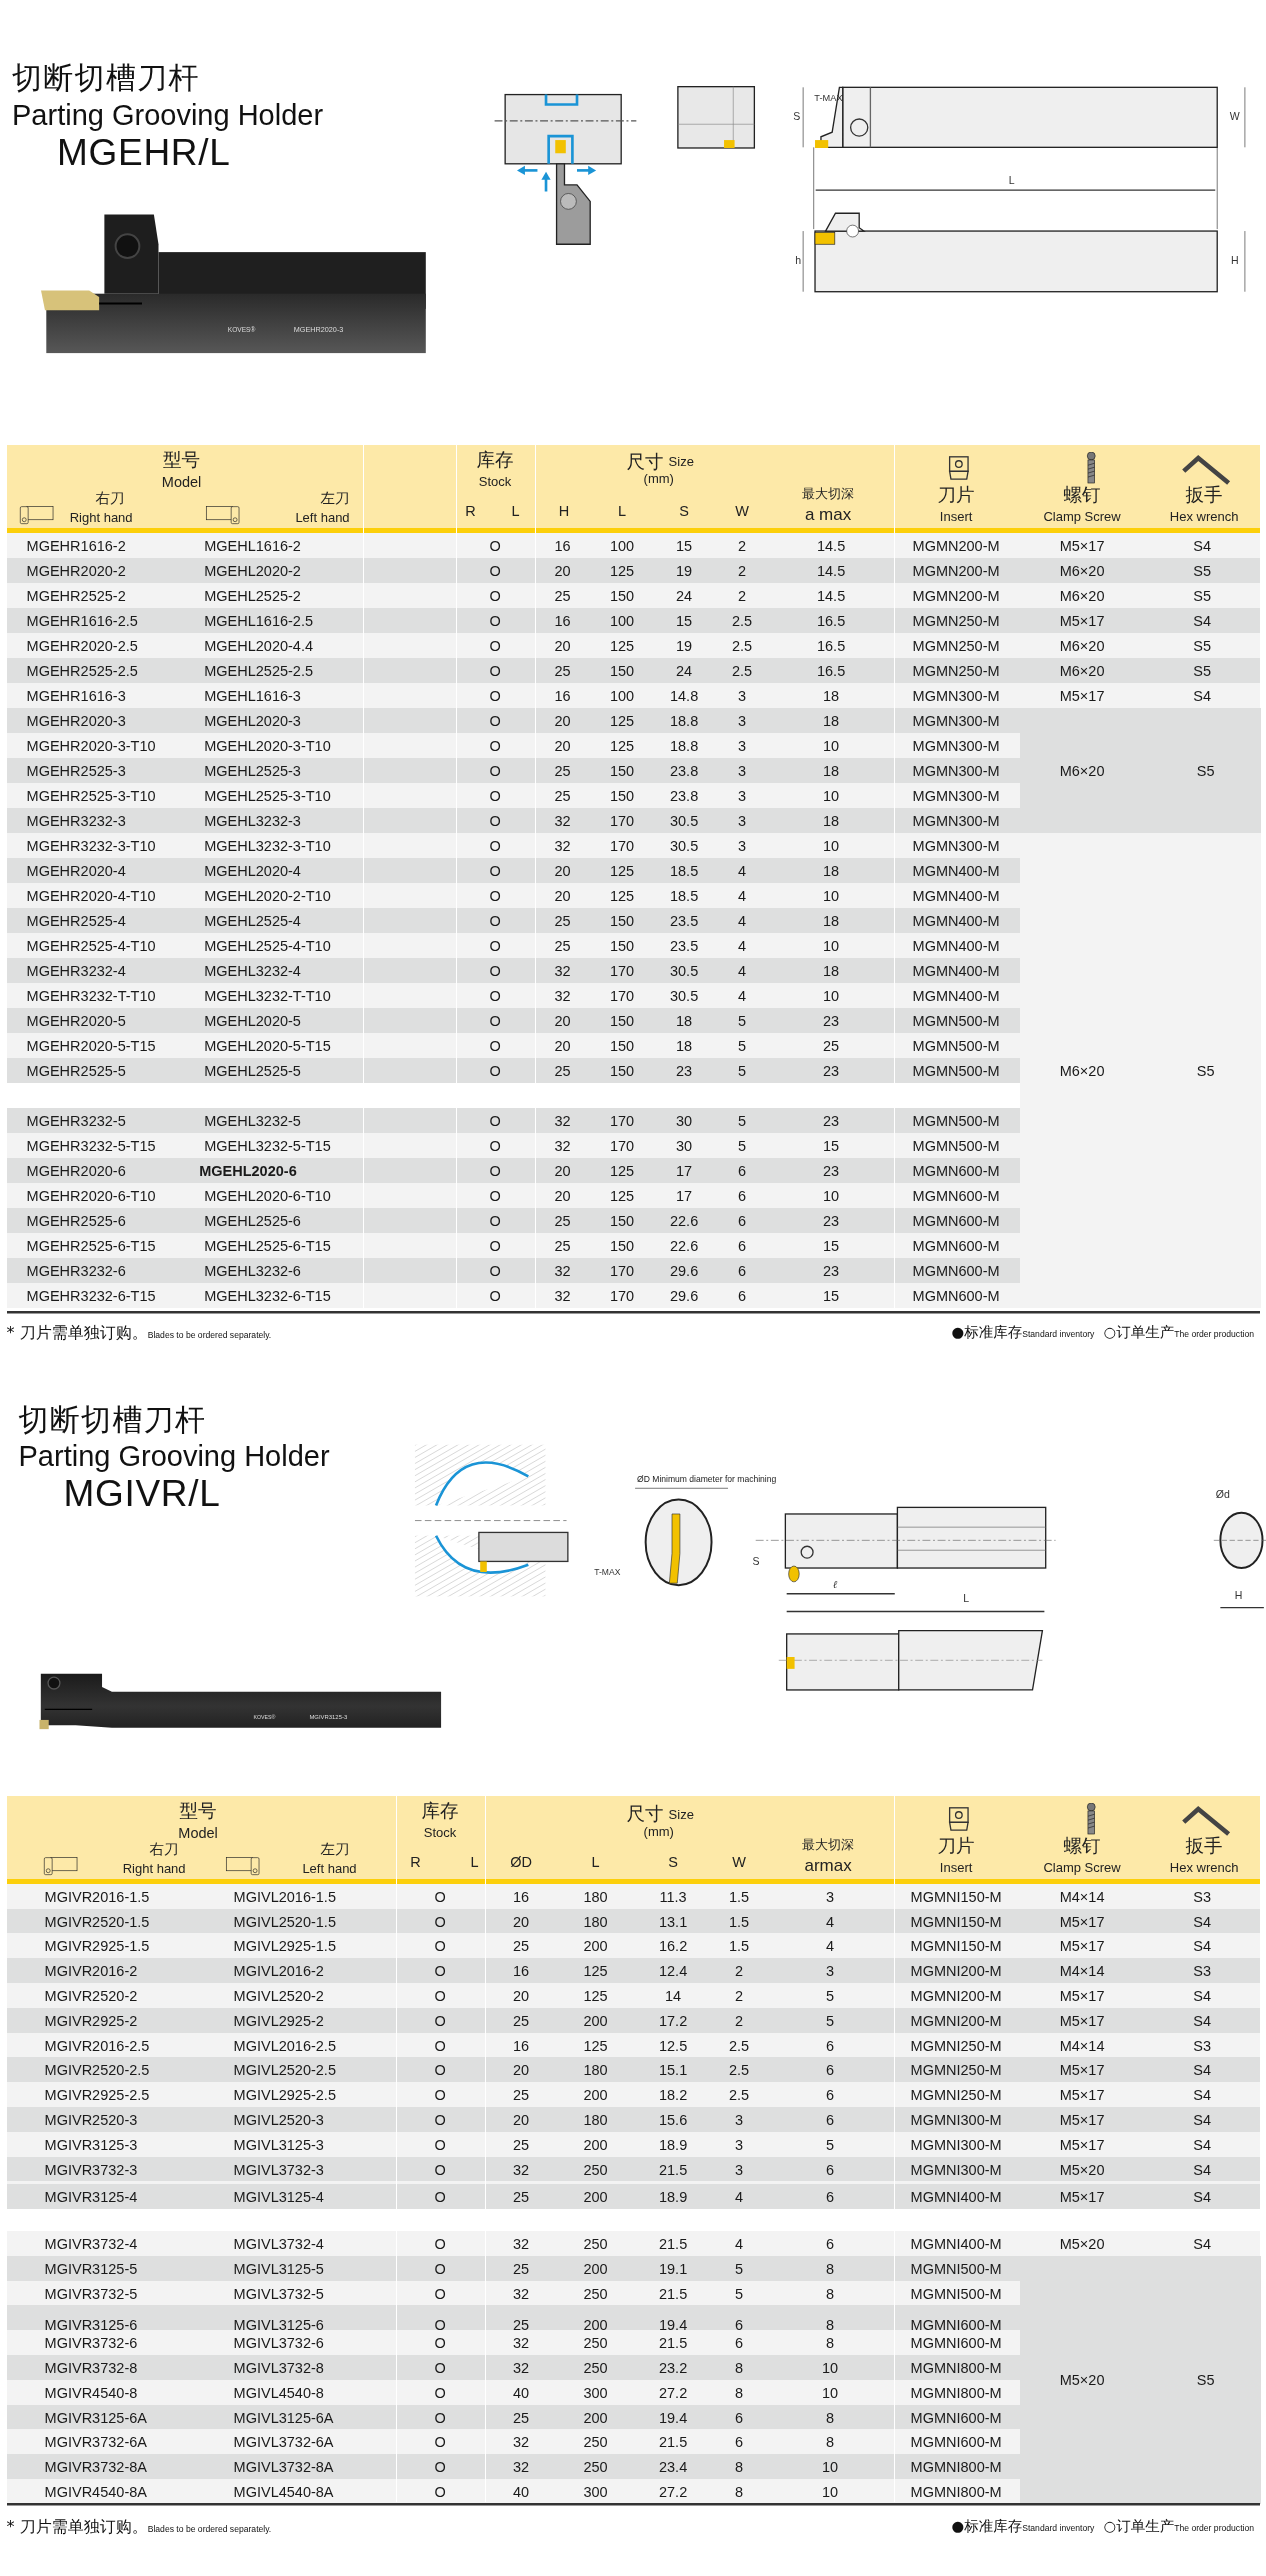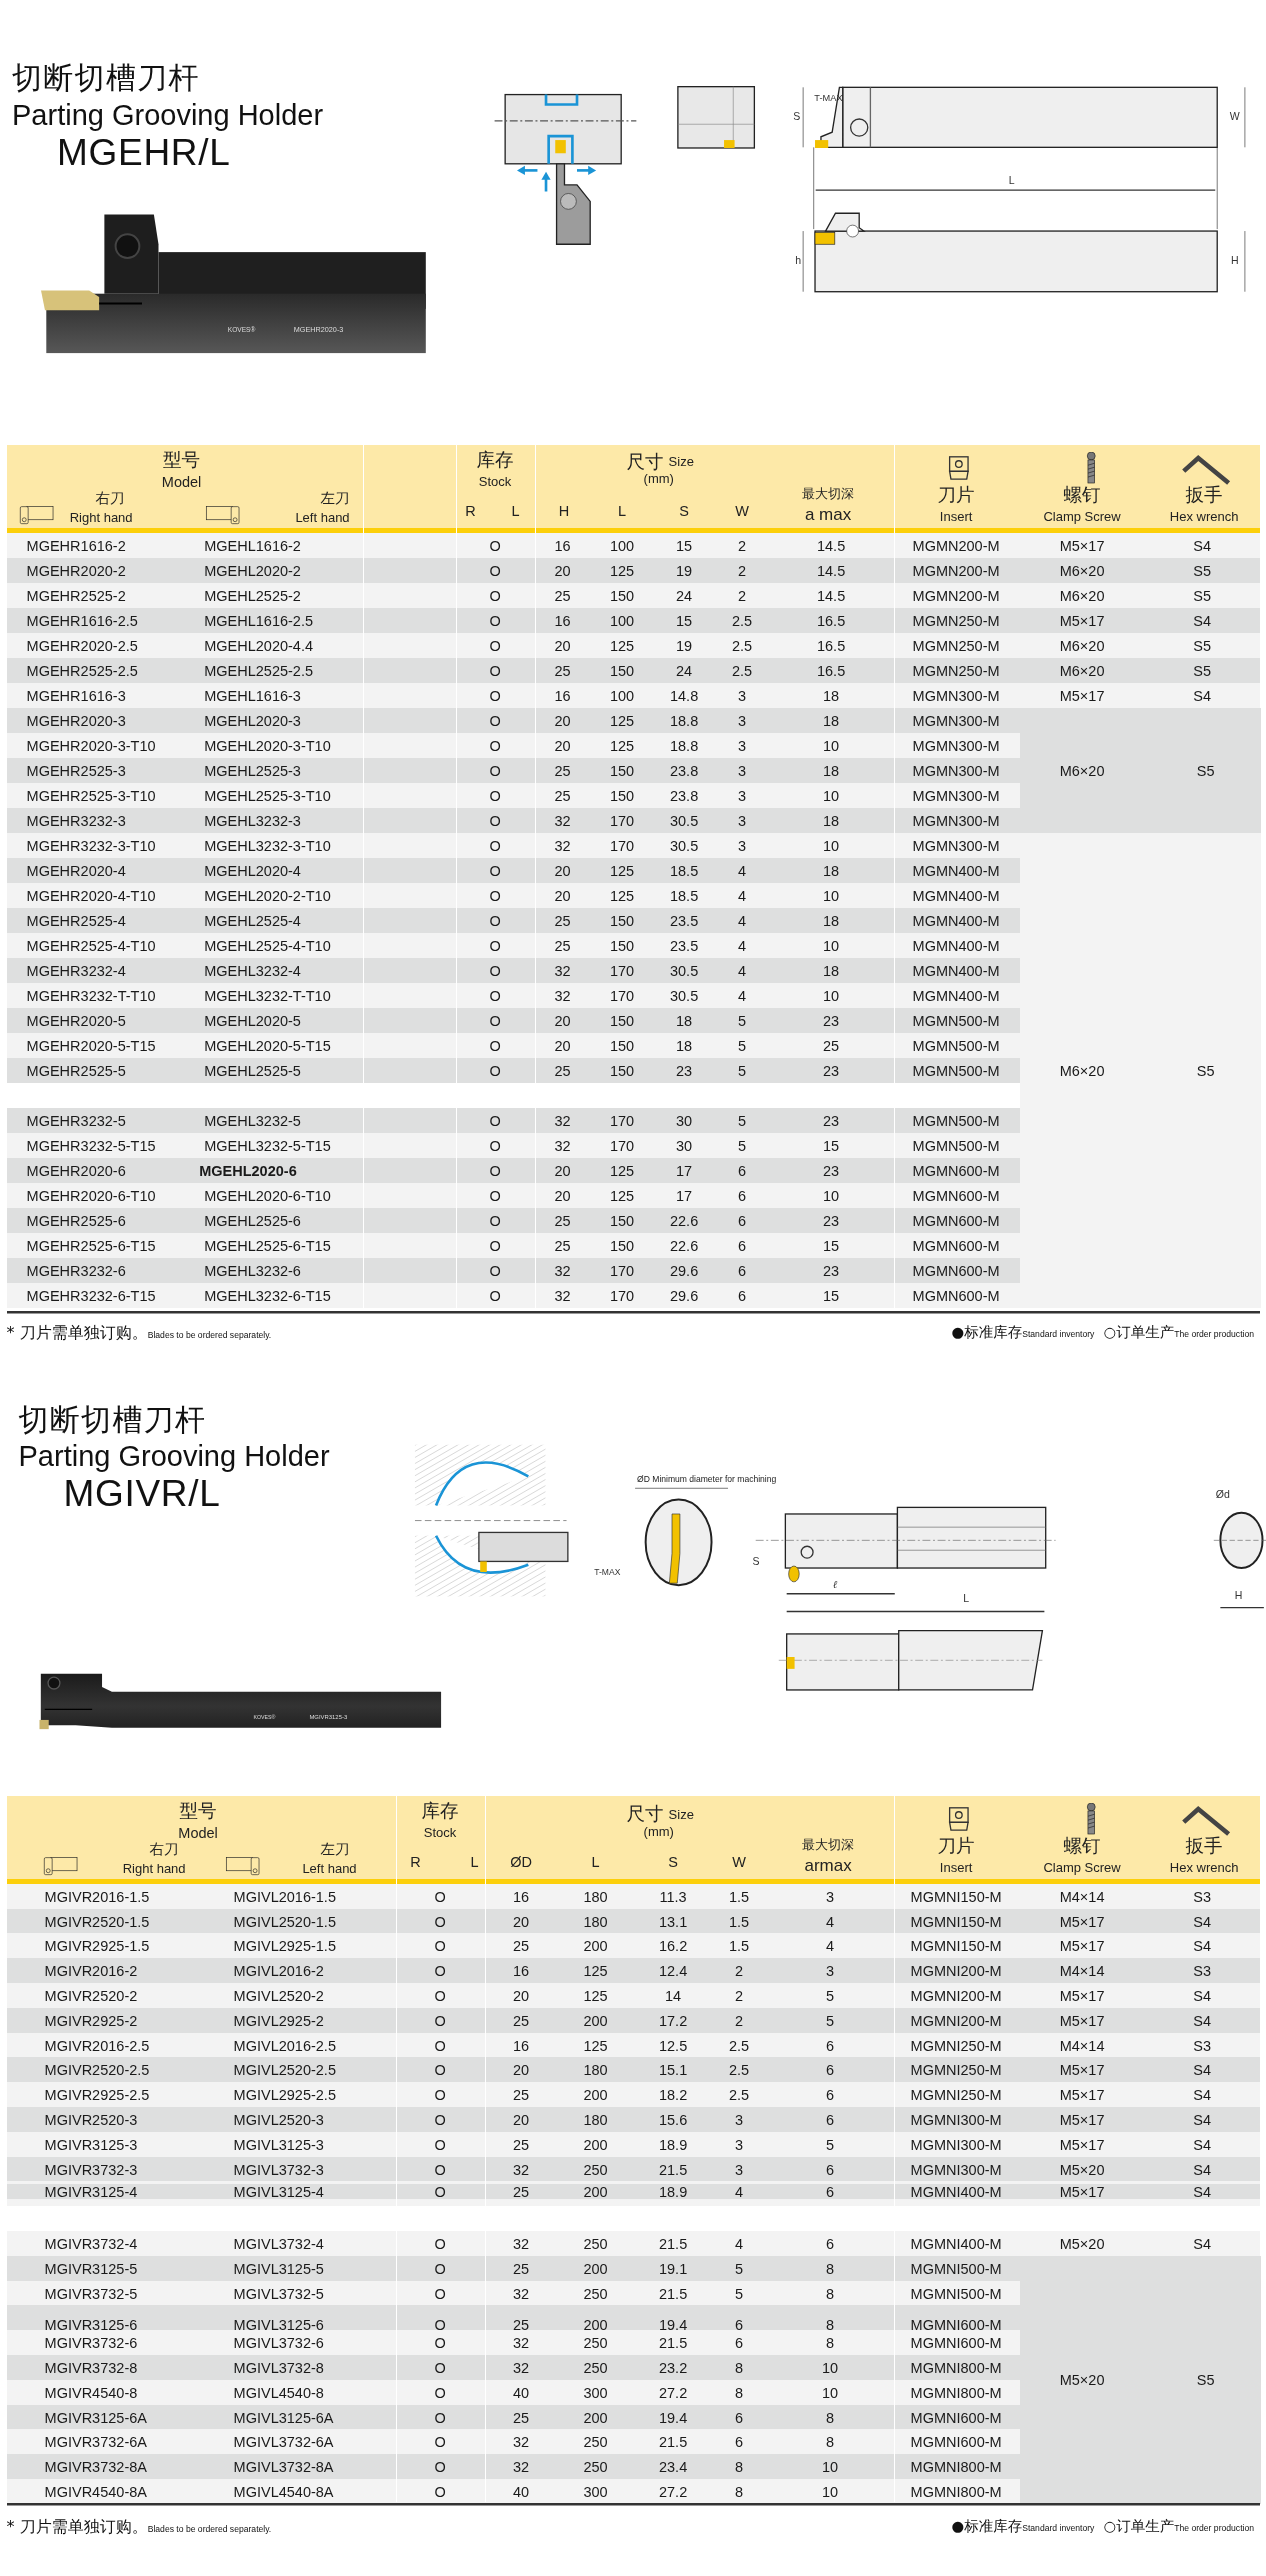--- a/index.html
+++ b/index.html
@@ -894,21 +894,21 @@
         <div class="cell c" style="left: 389px; width: 89px;">O</div>
         <div class="cell c" style="left: 478px; width: 73px;">20</div>
         <div class="cell c" style="left: 551px; width: 76px;">180</div>
         <div class="cell c" style="left: 627px; width: 79px;">15.6</div>
         <div class="cell c" style="left: 706px; width: 53px;">4</div>
         <div class="cell c" style="left: 759px; width: 129px;">6</div>
         <div class="cell c" style="left: 887px; width: 125px;">MGMNI400-M</div>
         <div class="cell c" style="left: 1013px; width: 125px;">M5×17</div>
         <div class="cell c" style="left: 1138px; width: 115px;">S4</div>
       </div>
-      <div class="row even" style="top: 388px; height: 15px; padding-left: 36px;">
+      <div class="row even" style="top: 388px; height: 25px; padding-left: 36px;">
         <div class="cell" style="left: 0px; width: 191px; padding-left: 38px;">MGIVR3125-4</div>
         <div class="cell" style="left: 191px; width: 198px; padding-left: 36px;">MGIVL3125-4</div>
         <div class="cell c" style="left: 389px; width: 89px;">O</div>
         <div class="cell c" style="left: 478px; width: 73px;">25</div>
         <div class="cell c" style="left: 551px; width: 76px;">200</div>
         <div class="cell c" style="left: 627px; width: 79px;">18.9</div>
         <div class="cell c" style="left: 706px; width: 53px;">4</div>
         <div class="cell c" style="left: 759px; width: 129px;">6</div>
         <div class="cell c" style="left: 887px; width: 125px;">MGMNI400-M</div>
         <div class="cell c" style="left: 1013px; width: 125px;">M5×17</div>

